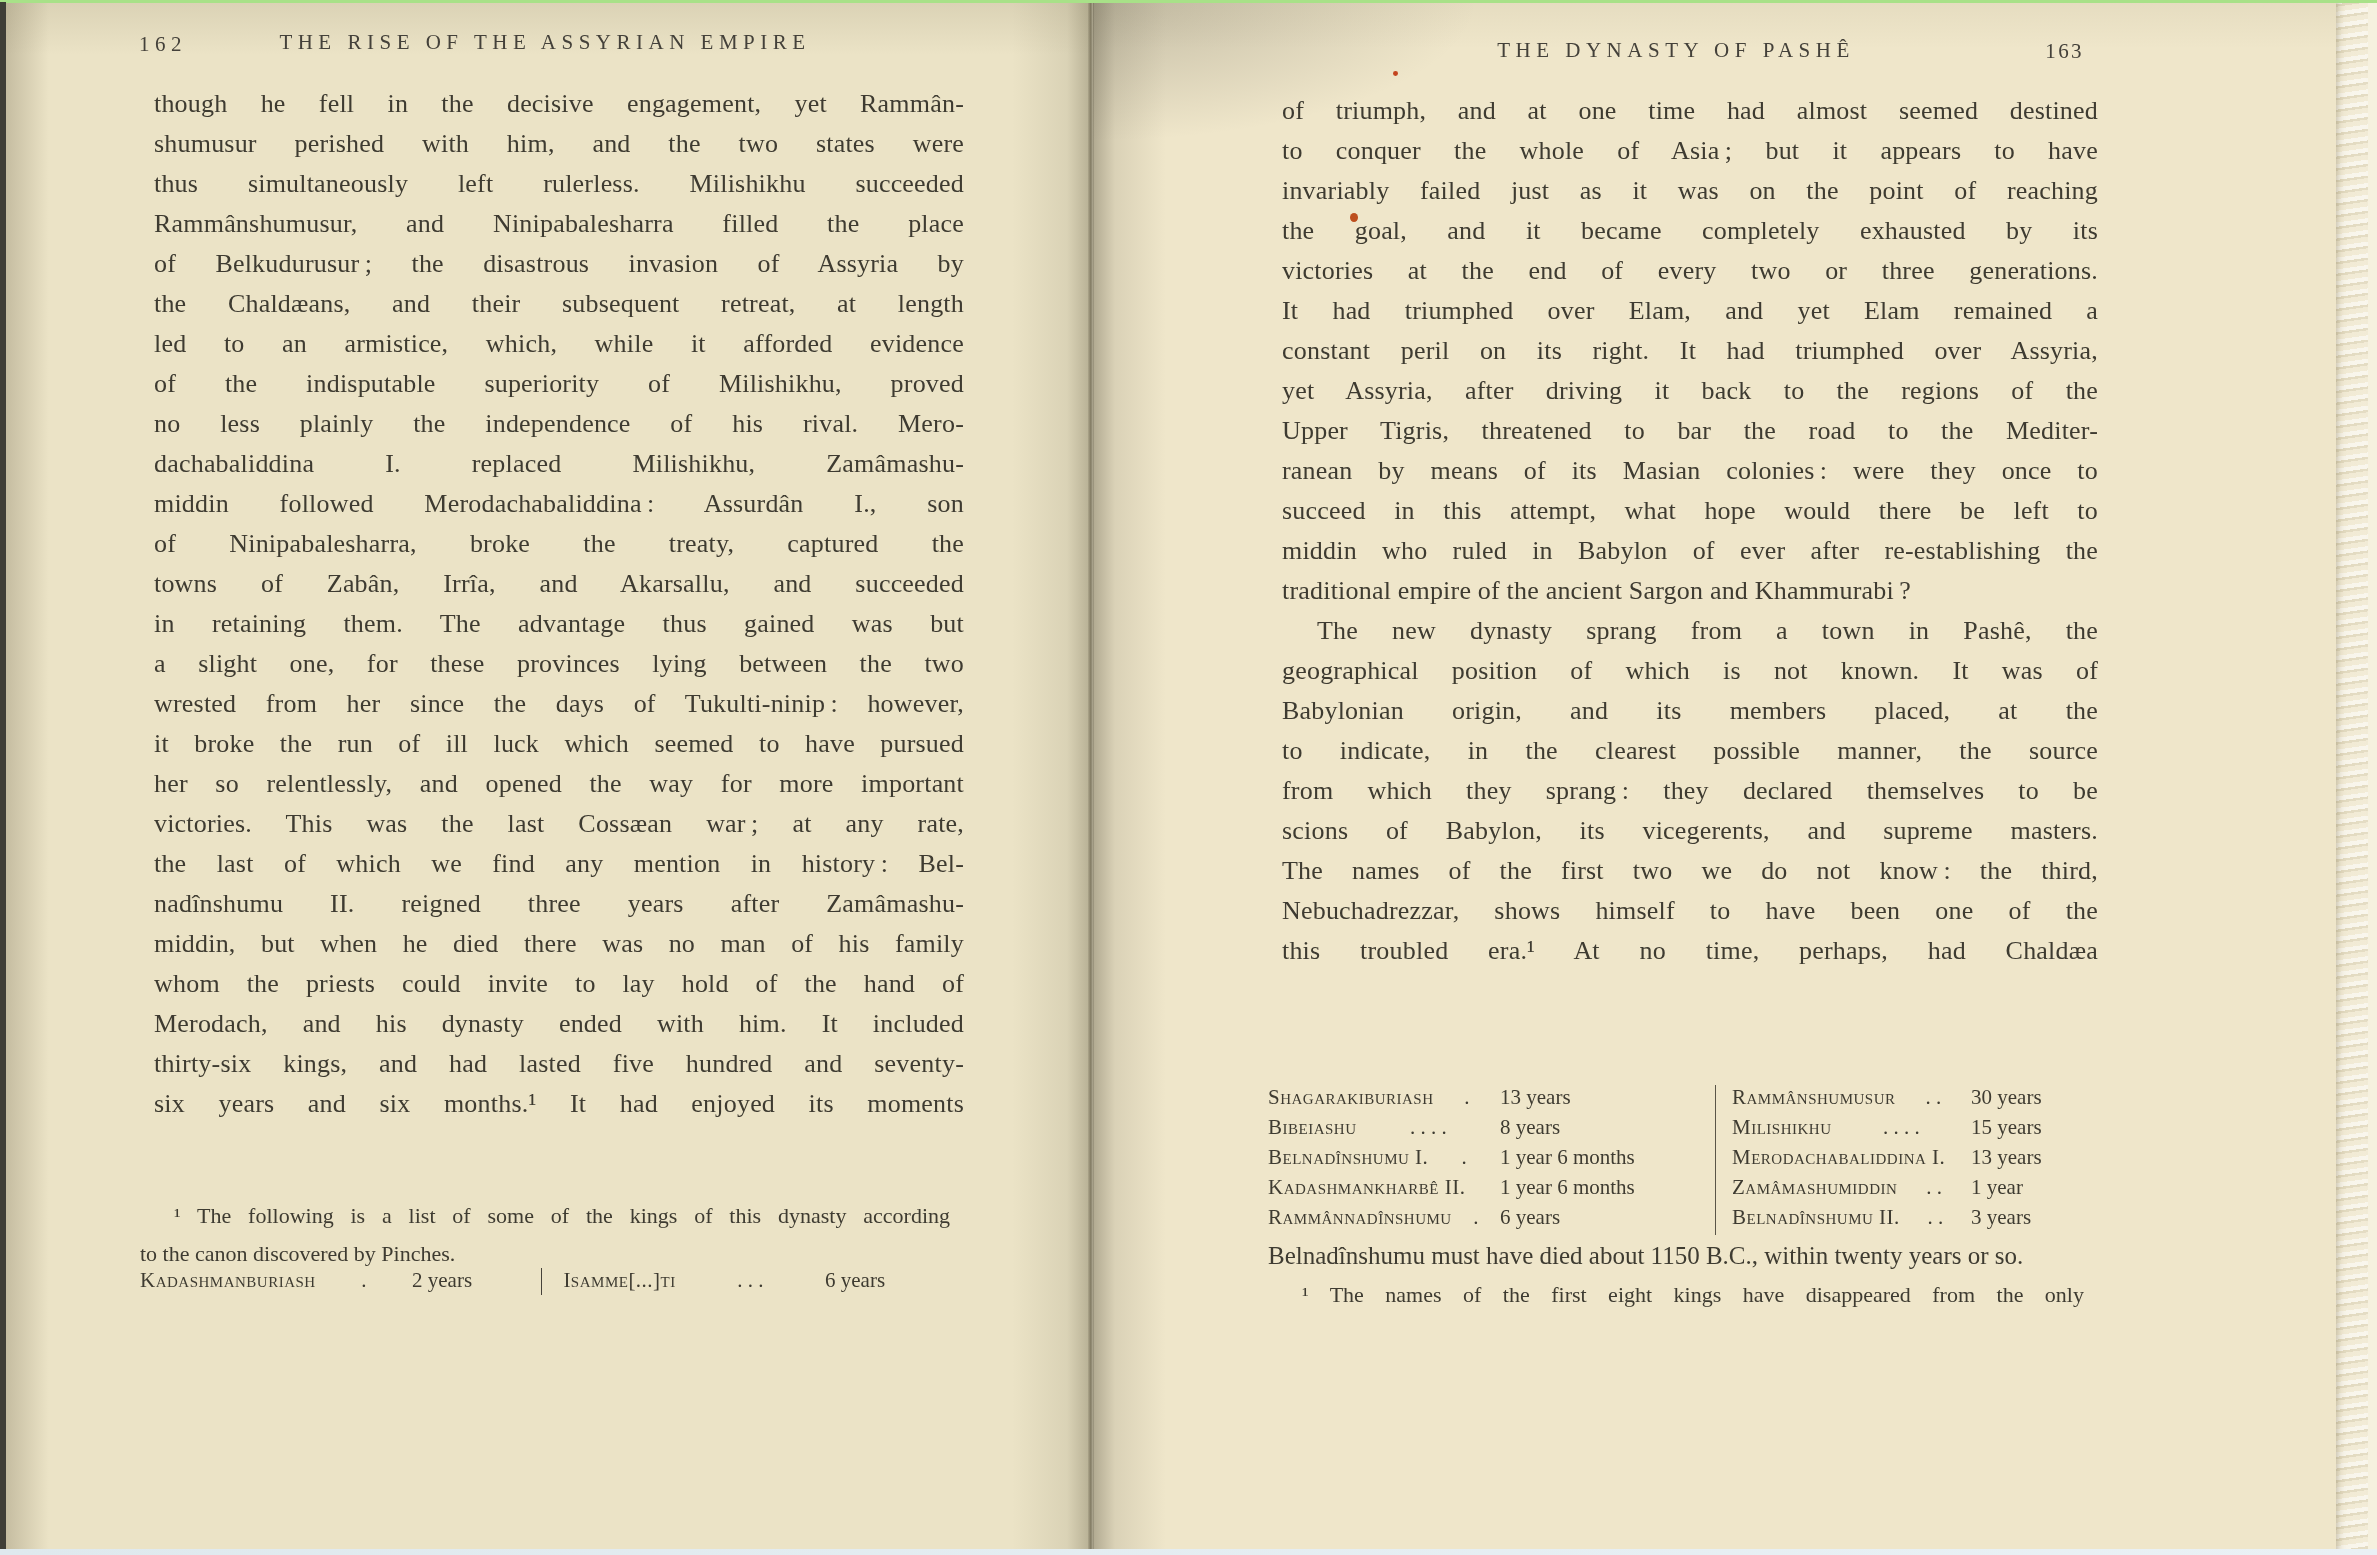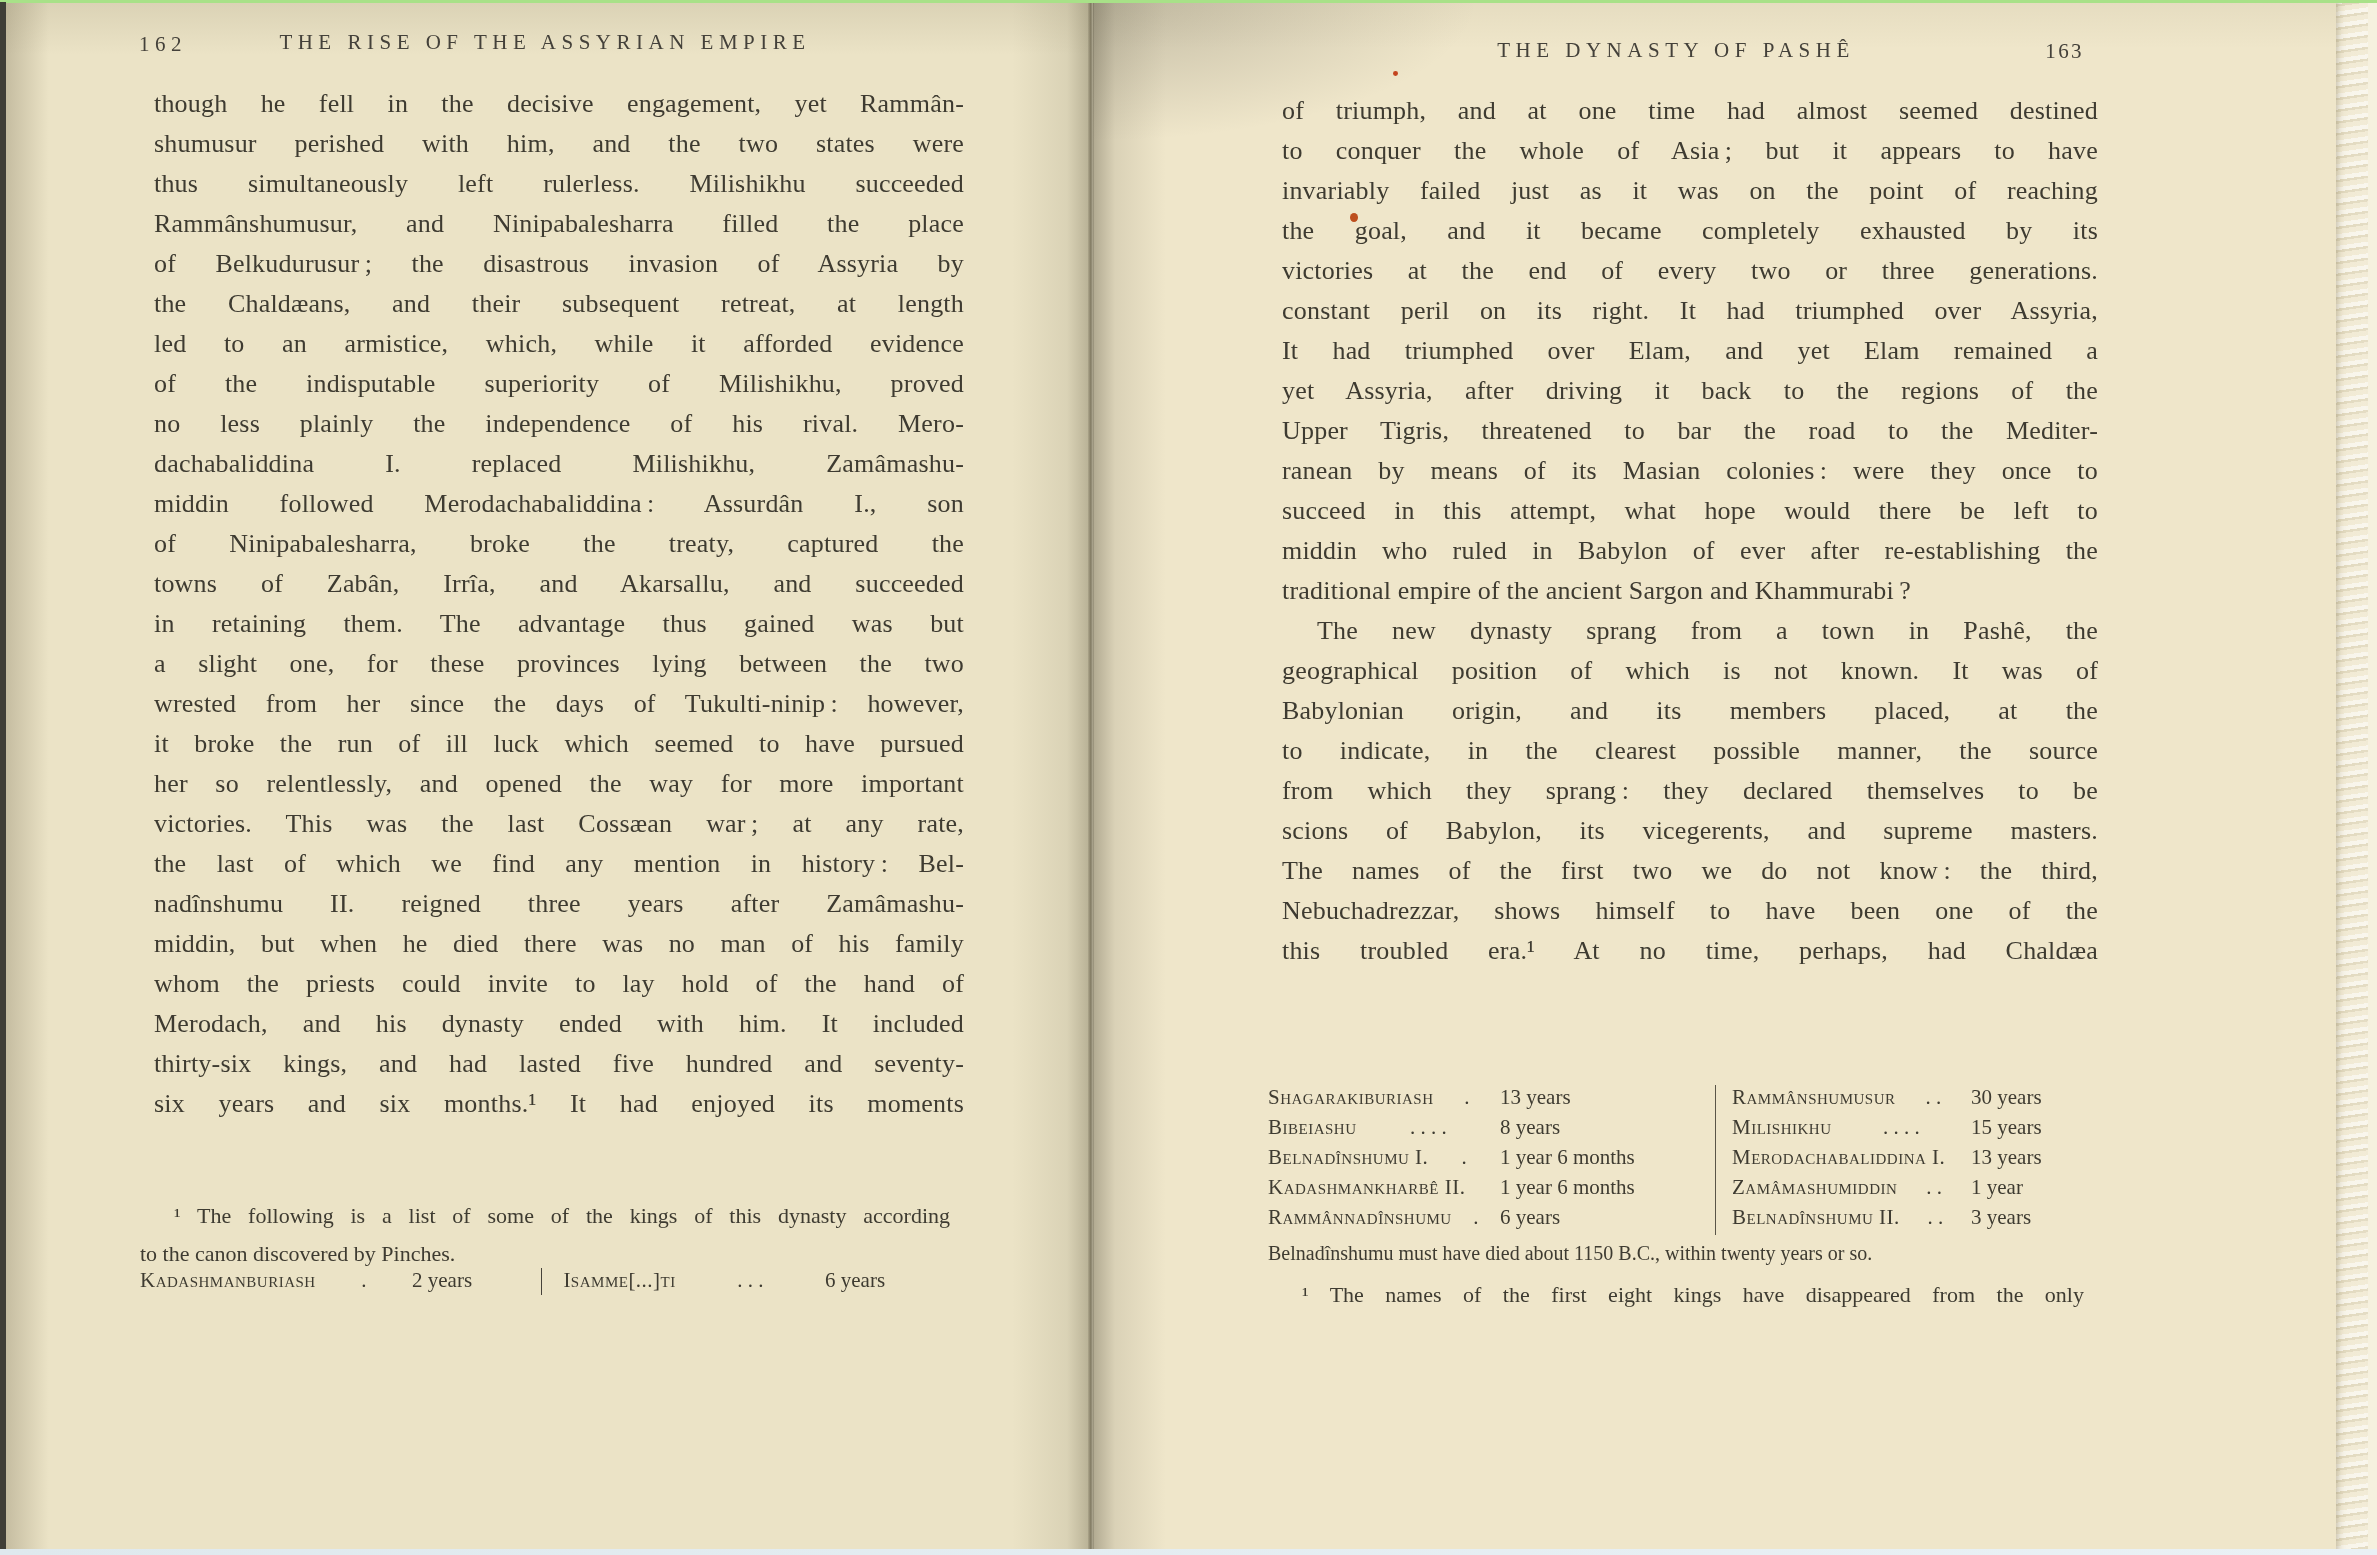--- a/index.html
+++ b/index.html
@@ -47,21 +47,21 @@
   }
   .bline.end{text-align-last:left;}
   .bline.indent{text-indent:35px;}
   .lp-body{left:140px;top:89px;}
   .rp-body{left:1268px;top:96px;width:816px;}
   
   .fline{font-size:22px;line-height:38px;}
   .fline.just{text-align:justify;text-align-last:justify;}
   .fline.ind{text-indent:34px;}
   .lp-foot{left:140px;top:1197px;width:810px;}
-  .rp-note{left:1268px;top:1242px;width:816px;font-size:20px;}
+  .rp-note{left:1268px;top:1242px;width:816px;font-size:25px;}
   .rp-foot{left:1268px;top:1276px;width:816px;}
   
   .ktable{left:1268px;top:1085px;width:816px;display:flex;font-size:21px;}
   .kcol{display:flex;flex-direction:column;}
   .kcol-a{width:436px;padding-right:11px;border-right:1.2px solid #5a5548;}
   .kcol-b{flex:1;padding-left:16px;}
   .krow{display:flex;align-items:baseline;height:30px;}
   .kname{font-variant:small-caps;letter-spacing:0.5px;white-space:nowrap;}
   .kdots{flex:1;text-align:center;overflow:hidden;white-space:nowrap;}
   .kdur{white-space:nowrap;}
@@ -185,23 +185,23 @@
       <div class="bline">of triumph, and at one time had almost seemed destined</div>
 
       <div class="bline">to conquer the whole of Asia ; but it appears to have</div>
 
       <div class="bline">invariably failed just as it was on the point of reaching</div>
 
       <div class="bline">the goal, and it became completely exhausted by its</div>
 
       <div class="bline">victories at the end of every two or three generations.</div>
 
+      <div class="bline">It had triumphed over Elam, and yet Elam remained a</div>
+
       <div class="bline">constant peril on its right.  It had triumphed over Assyria,</div>
-
-      <div class="bline">It had triumphed over Elam, and yet Elam remained a</div>
 
       <div class="bline">yet Assyria, after driving it back to the regions of the</div>
 
       <div class="bline">Upper Tigris, threatened to bar the road to the Mediter-</div>
 
       <div class="bline">ranean by means of its Masian colonies : were they once to</div>
 
       <div class="bline">succeed in this attempt, what hope would there be left to</div>
 
       <div class="bline">middin who ruled in Babylon of ever after re-establishing the</div>

